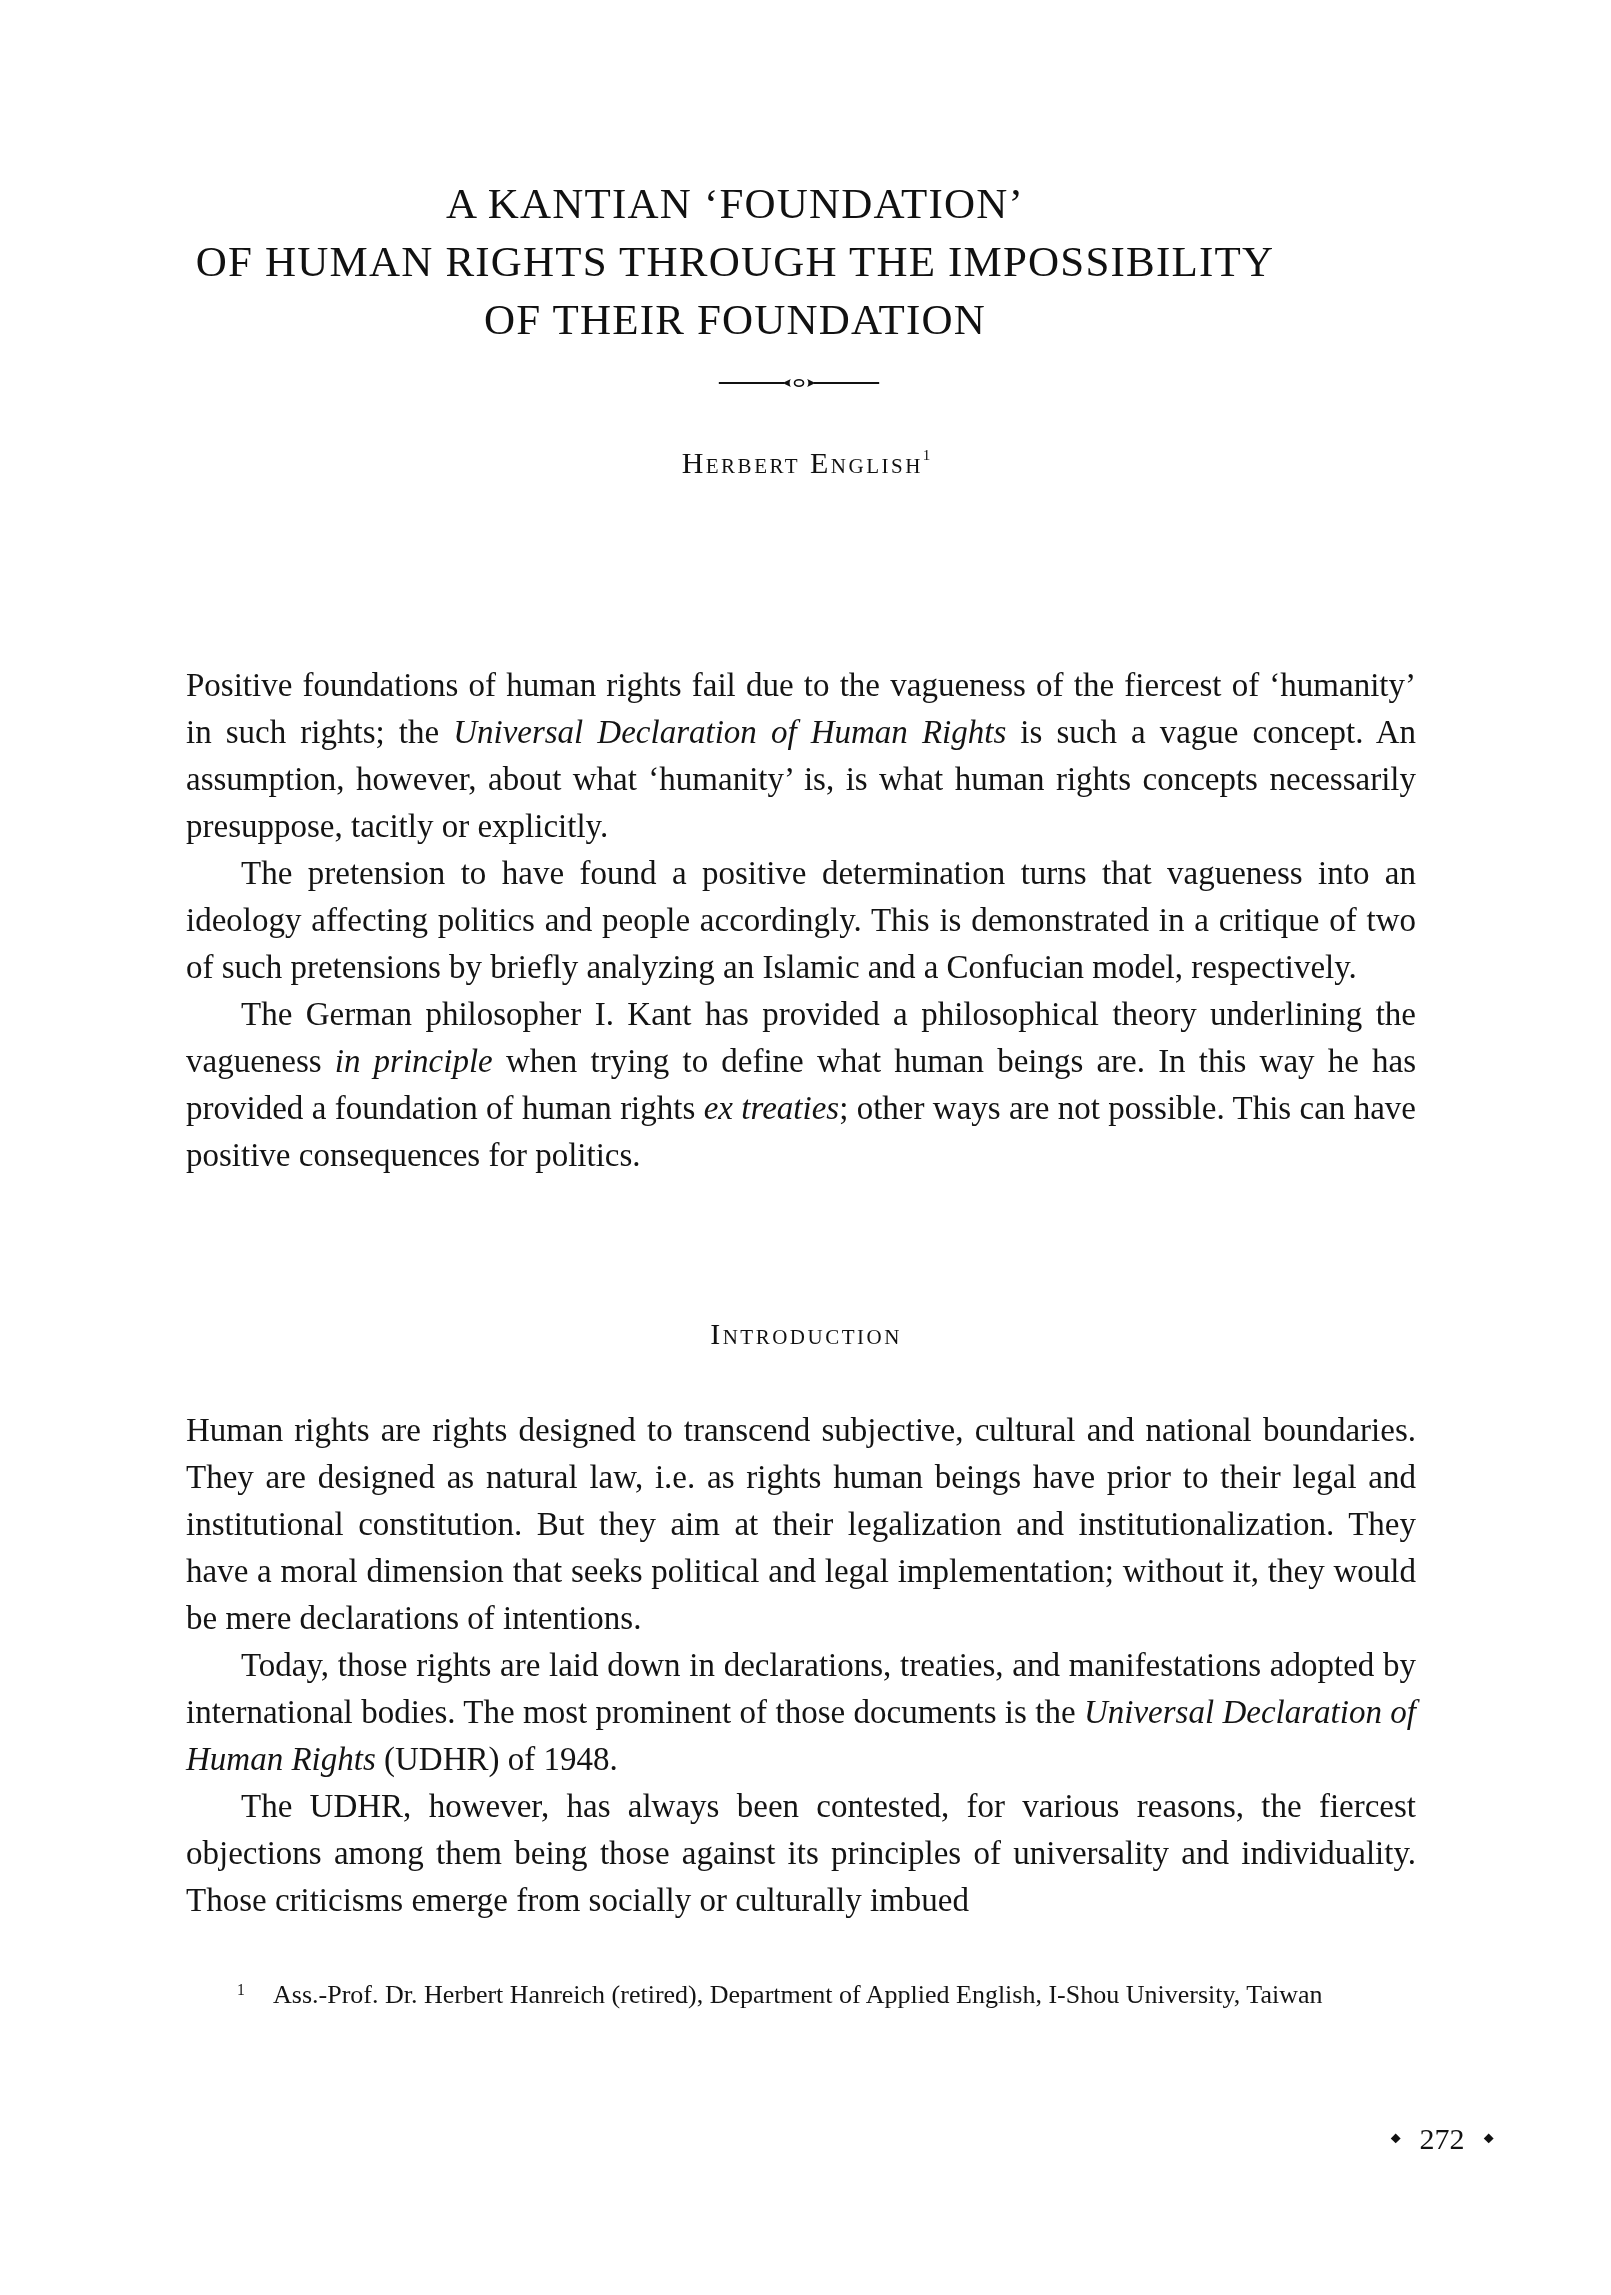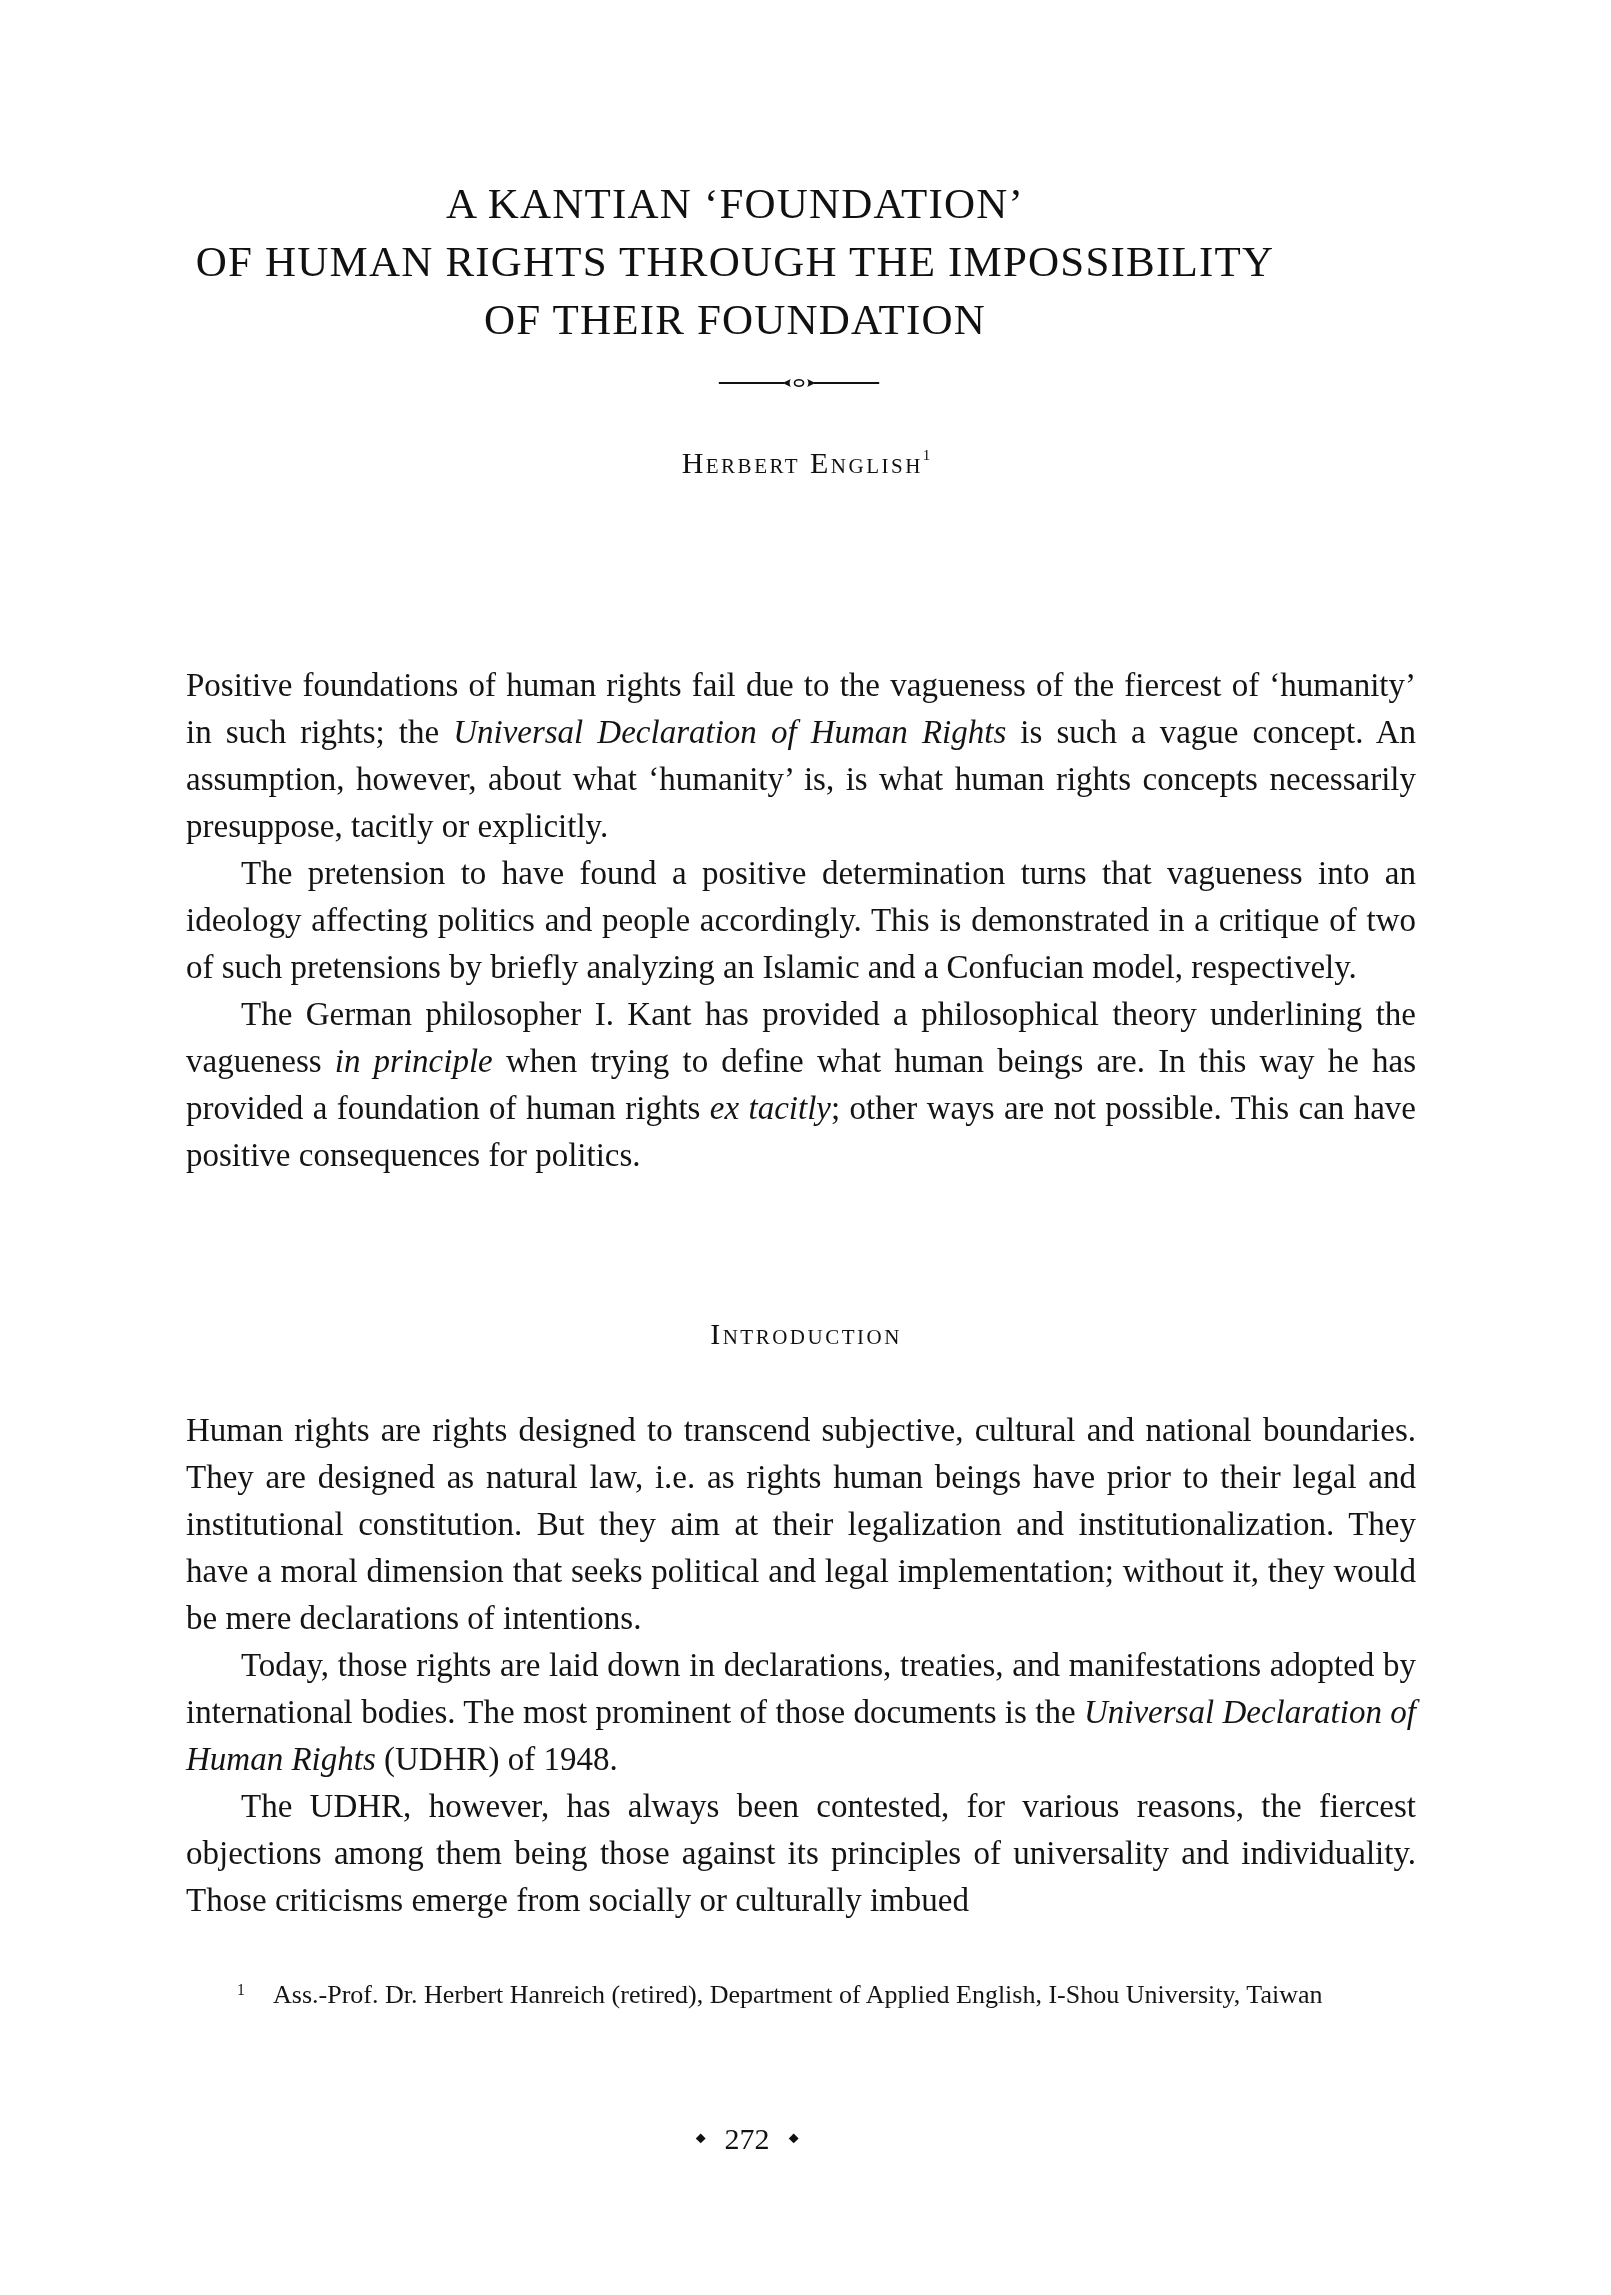--- a/index.html
+++ b/index.html
@@ -116,24 +116,24 @@
       font-size: 15.7px;
     }
     .footnote .fn-text {
       margin-left: 36px;
       display: block;
       text-align: left;
     }
 
     .page-number {
       position: absolute;
-      left: 0;
+      left: 18px;
       width: 1494px;
       top: 2121px;
-      text-align: center;
+      text-align: right;
       font-size: 30px;
       line-height: 36px;
       color: #111;
     }
     .page-number .dot {
       display: inline-block;
       width: 7.4px;
       height: 7.4px;
       background: #111;
       transform: rotate(45deg);
@@ -162,21 +162,21 @@
     <ellipse cx="98" cy="11" rx="5.5" ry="4" fill="none" stroke="#111" stroke-width="2"></ellipse>
   </svg>
 
   <div class="author">
     <span>Herbert English</span><sup>1</sup>
   </div>
 
   <div class="textblock abstract">
     <p class="first"><span>Positive foundations of human rights fail due to the vagueness of the fiercest of ‘humanity’ in such rights; the </span><em>Universal Declaration of Human Rights</em><span> is such a vague concept. An assumption, however, about what ‘humanity’ is, is what human rights concepts necessarily presuppose, tacitly or explicitly.</span></p>
     <p><span>The pretension to have found a positive determination turns that vagueness into an ideology affecting politics and people accordingly. This is demonstrated in a critique of two of such pretensions by briefly analyzing an Islamic and a Confucian model, respectively.</span></p>
-    <p><span>The German philosopher I. Kant has provided a philosophical theory underlining the vagueness </span><em>in principle</em><span> when trying to define what human beings are. In this way he has provided a foundation of human rights </span><em>ex tacitly</em><span>; other ways are not possible. This can have positive consequences for politics.</span></p>
+    <p><span>The German philosopher I. Kant has provided a philosophical theory underlining the vagueness </span><em>in principle</em><span> when trying to define what human beings are. In this way he has provided a foundation of human rights </span><em>ex treaties</em><span>; other ways are not possible. This can have positive consequences for politics.</span></p>
   </div>
 
   <h2 class="section-heading">Introduction</h2>
 
   <div class="textblock intro">
     <p class="first"><span>Human rights are rights designed to transcend subjective, cultural and national boundaries. They are designed as natural law, i.e. as rights human beings have prior to their legal and institutional constitution. But they aim at their legalization and institutionalization. They have a moral dimension that seeks political and legal implementation; without it, they would be mere declarations of intentions.</span></p>
     <p><span>Today, those rights are laid down in declarations, treaties, and manifestations adopted by international bodies. The most prominent of those documents is the </span><em>Universal Declaration of Human Rights</em><span> (UDHR) of 1948.</span></p>
     <p><span>The UDHR, however, has always been contested, for various reasons, the fiercest objections among them being those against its principles of universality and individuality. Those criticisms emerge from socially or culturally imbued</span></p>
   </div>
 

